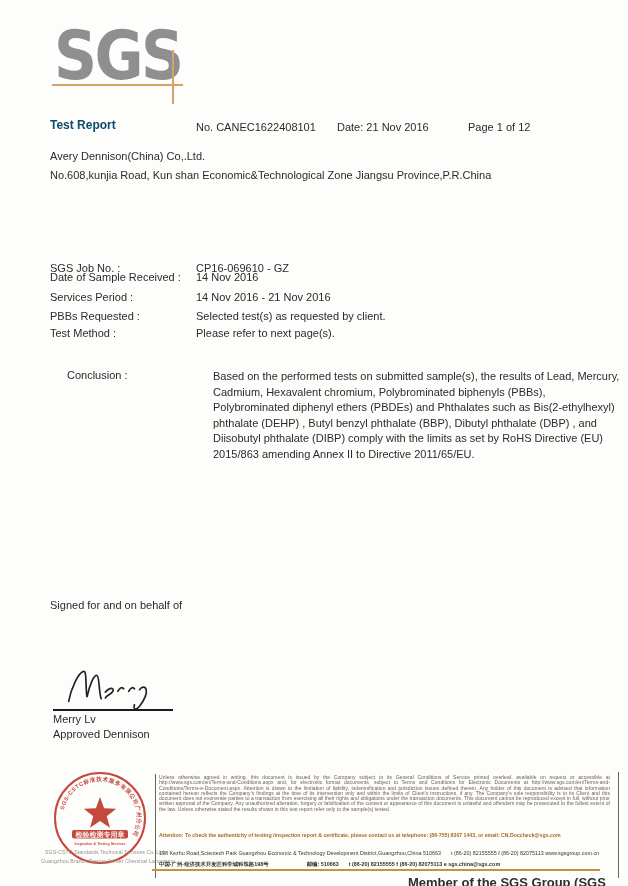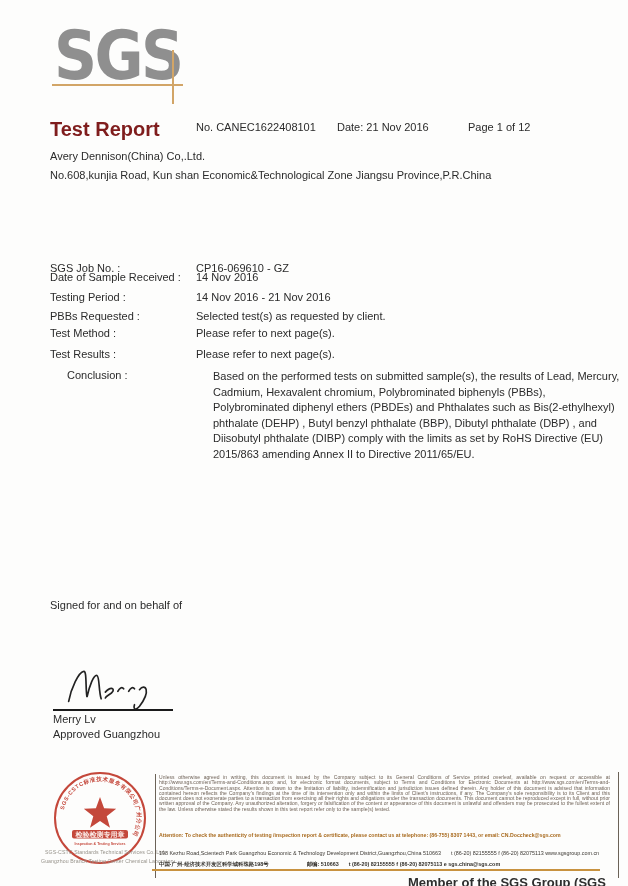--- a/index.html
+++ b/index.html
@@ -6,21 +6,21 @@
   body{width:628px;height:886px;background:#fdfdfc;font-family:"Liberation Sans",sans-serif;color:#2b2b2b;overflow:hidden;}
   .page{position:relative;width:628px;height:692px;background:#fdfdfc;}
   .abs{position:absolute;}
 
   
   .logo{left:54px;top:22px;font-size:68px;font-weight:bold;color:#8f8f8f;letter-spacing:-3px;line-height:1;transform:scaleX(.88);transform-origin:left top;font-family:"DejaVu Sans",sans-serif;}
   .logo-hline{left:52px;top:84px;width:131px;height:2px;background:#d2a567;}
   .logo-vline{left:172px;top:50px;width:2px;height:54px;background:#d2a567;}
 
   
-  .title{left:50px;top:118px;font-size:20px;font-weight:bold;color:#7f1d1d;}
+  .title{left:50px;top:118px;font-size:12px;font-weight:bold;color:#0c4a6e;}
   .hno{left:196px;top:121px;font-size:11px;}
   .hdate{left:337px;top:121px;font-size:11px;}
   .hpage{left:468px;top:121px;font-size:11px;}
 
   .t11{font-size:11px;color:#2b2b2b;}
   .client1{left:50px;top:150px;}
   .client2{left:50px;top:169px;}
   .intro{left:50px;top:231px;}
 
   .frow{left:50px;white-space:nowrap;}
@@ -74,49 +74,46 @@
   <div class="abs client2 t11">No.608,kunjia Road, Kun shan Economic&amp;Technological Zone Jiangsu Province,P.R.China</div>
 
 
   <div class="abs frow r0 t11">
     <span class="lbl">SGS Job No. :</span><span class="val">CP16-069610 - GZ</span>
   </div>
   <div class="abs frow r1 t11">
     <span class="lbl">Date of Sample Received :</span><span class="val">14 Nov 2016</span>
   </div>
   <div class="abs frow r2 t11">
-    <span class="lbl">Testing Period :</span><span class="val">14 Nov 2016 - 21 Nov 2016</span>
+    <span class="lbl">Services Period :</span><span class="val">14 Nov 2016 - 21 Nov 2016</span>
   </div>
   <div class="abs frow r3 t11">
     <span class="lbl">PBBs Requested :</span><span class="val">Selected test(s) as requested by client.</span>
   </div>
   <div class="abs frow r4 t11">
     <span class="lbl">Test Method :</span><span class="val">Please refer to next page(s).</span>
-  </div>
-  <div class="abs frow r5 t11">
-    <span class="lbl">Test Results :</span><span class="val">Please refer to next page(s).</span>
   </div>
 
   <div class="abs frow crow t11">
     <span class="lbl">Conclusion :</span><span class="val">Based on the performed tests on submitted sample(s), the results of Lead, Mercury, Cadmium, Hexavalent chromium, Polybrominated biphenyls (PBBs), Polybrominated diphenyl ethers (PBDEs) and Phthalates such as Bis(2-ethylhexyl) phthalate (DEHP) , Butyl benzyl phthalate (BBP), Dibutyl phthalate (DBP) , and Diisobutyl phthalate (DIBP) comply with the limits as set by RoHS Directive (EU) 2015/863 amending Annex II to Directive 2011/65/EU.</span>
   </div>
 
   <div class="abs sig1 t11">Signed for and on behalf of</div>
   <svg class="abs sigimg" width="100" height="50" viewBox="0 0 120 60">
     <g fill="none" stroke="#222" stroke-width="2" stroke-linecap="round">
       <path d="M8,46 C11,30 20,11 26,10 C30,9 28,30 30,41 C33,27 38,14 42,15 C45,16 44,34 47,43"></path>
       <path d="M52,35 C58,28 63,30 61,34 C59,38 53,39 52,42"></path>
       <path d="M67,34 C69,30 72,28 74,31"></path>
       <path d="M80,34 C82,30 85,28 87,31"></path>
       <path d="M93,32 C96,28 100,28 101,32 C102,36 99,44 93,52 C89,57 85,56 87,50"></path>
     </g>
   </svg>
   <div class="abs sigline"></div>
   <div class="abs signame t11">Merry Lv</div>
-  <div class="abs sigtitle t11">Approved Guangzhou</div>
+  <div class="abs sigtitle t11">Approved Dennison</div>
 
   <svg class="abs stamp" viewBox="0 0 100 100">
     <defs>
         <path id="ringArc" d="M 50,50 m -37,0 a 37,37 0 1,1 74,0 a 37,37 0 1,1 -74,0"></path>
       </defs>
     <circle cx="50" cy="50" r="45" fill="none" stroke="#c0392b" stroke-width="2"></circle>
     <text font-size="5.6" fill="#c0392b" font-weight="bold" letter-spacing="0.6">
       <textPath href="#ringArc" startOffset="8">SGS-CSTC标准技术服务有限公司广州分公司</textPath>
     </text>
     <polygon fill="#c0392b" points="50,29 54.1,40.3 66.2,40.7 56.7,48.2 60,59.8 50,53 40,59.8 43.3,48.2 33.8,40.7 45.9,40.3"></polygon>

